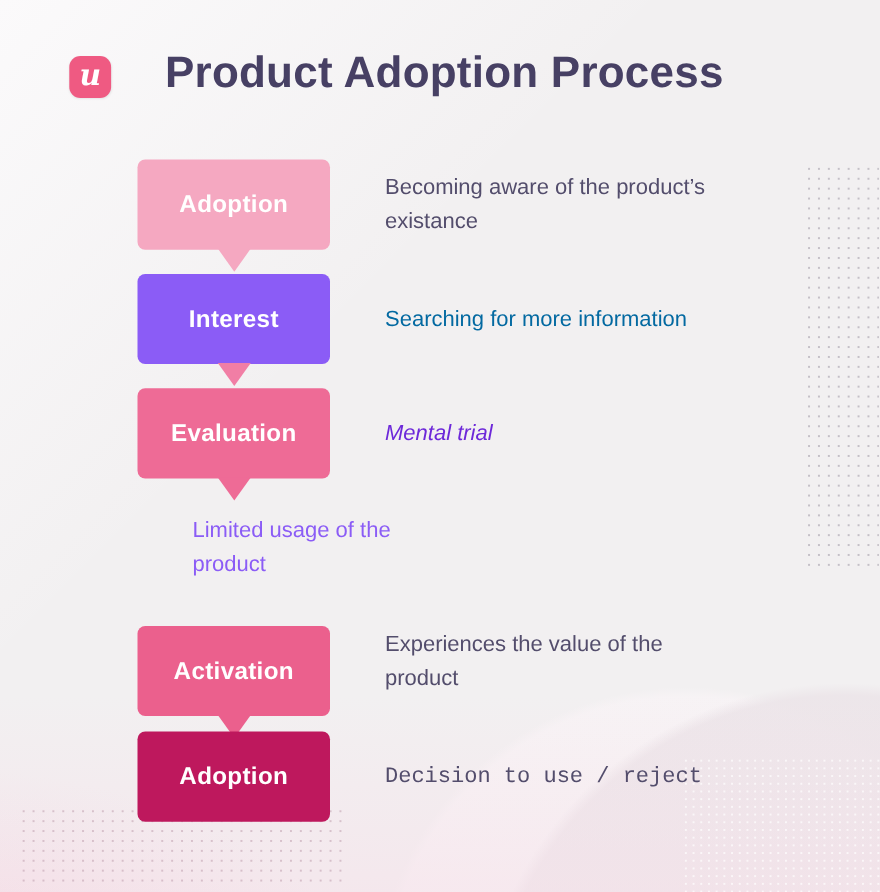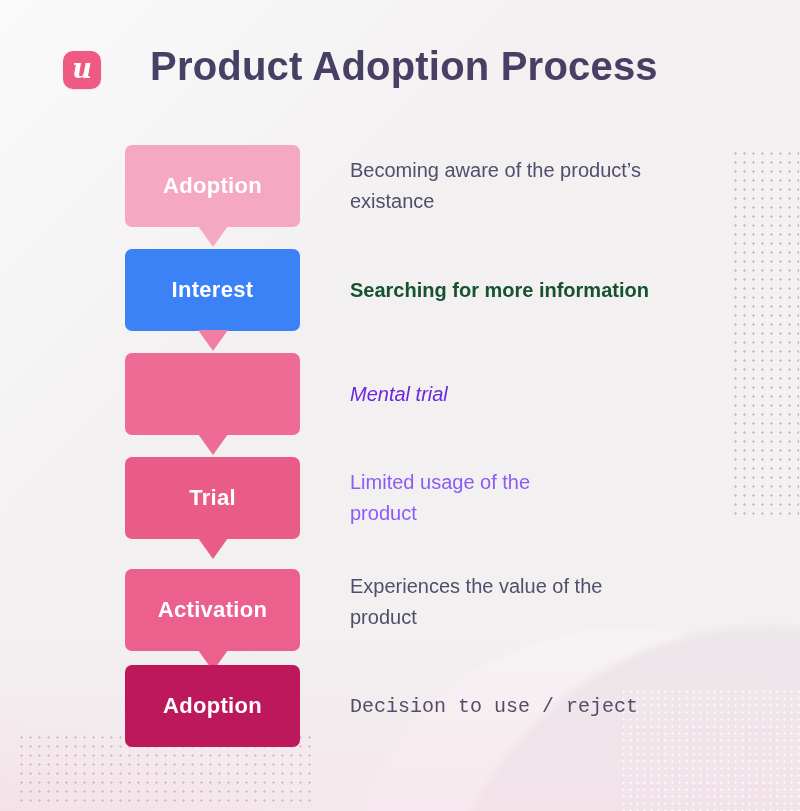--- a/index.html
+++ b/index.html
@@ -101,39 +101,36 @@
     <div class="stage-row">
       <div class="stage-box" style="background: rgb(245, 168, 193);">
         <span class="stage-label">Adoption</span>
         <span class="stage-pointer" style="border-top-color: rgb(245, 168, 193);"></span>
       </div>
       <div class="stage-desc" style="color: rgb(83, 77, 108);">Becoming aware of the product’s
 existance</div>
     </div>
 
     <div class="stage-row">
-      <div class="stage-box" style="background: #3b82f6; text-align: center;">
+      <div class="stage-box" style="background: #8b5cf6; text-align: center;">
         <span class="stage-label">Interest</span>
         <span class="stage-pointer" style="border-top-color: rgb(241, 126, 165);"></span>
       </div>
-      <div class="stage-desc" style="color: #14532d; font-weight: bold;">Searching for more information</div>
+      <div class="stage-desc" style="color: #0369a1;">Searching for more information</div>
     </div>
 
     <div class="stage-row">
       <div class="stage-box" style="background: rgb(238, 107, 150);">
+        <span class="stage-label">Evaluation</span>
         <span class="stage-pointer" style="border-top-color: rgb(238, 107, 150);"></span>
       </div>
       <div class="stage-desc" style="color: #6d28d9; font-style: italic;">Mental trial</div>
     </div>
 
     <div class="stage-row">
-      <div class="stage-box" style="background: rgb(233, 92, 136);">
-        <span class="stage-label">Trial</span>
-        <span class="stage-pointer" style="border-top-color: rgb(233, 92, 136);"></span>
-      </div>
       <div class="stage-desc" style="color: #8b5cf6;">Limited usage of the
 product</div>
     </div>
 
     <div class="stage-row">
       <div class="stage-box" style="background: rgb(235, 96, 141); margin-top: 15px;">
         <span class="stage-label">Activation</span>
         <span class="stage-pointer" style="border-top-color: rgb(235, 96, 141);"></span>
       </div>
       <div class="stage-desc" style="color: rgb(83, 77, 108);">Experiences the value of the

